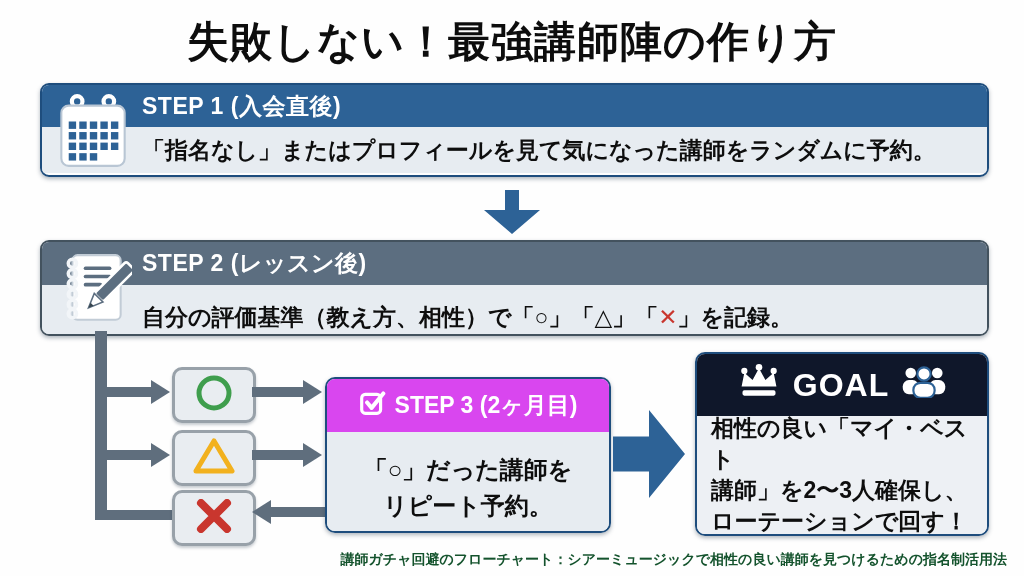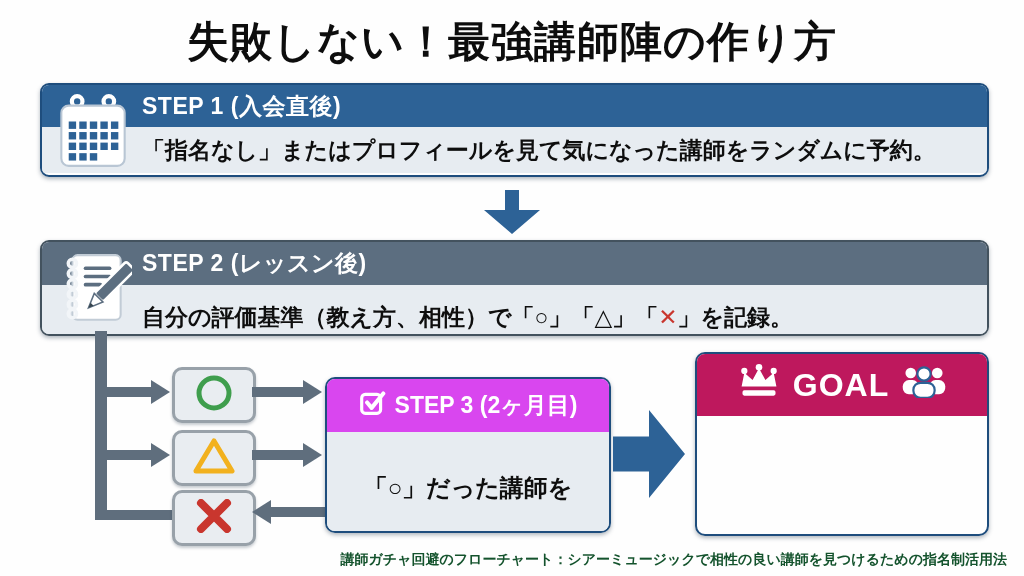--- a/index.html
+++ b/index.html
@@ -50,21 +50,21 @@
   #step3 .bdy{height:112px;background:#e7ecf1;display:flex;flex-direction:column;align-items:center;
               justify-content:center;font-size:24px;font-weight:800;color:#0e0e0e;line-height:1.5;}
 
   
   .bigarrow{position:absolute;left:613px;top:410px;width:72px;height:88px;background:#2d6296;
             clip-path:polygon(0% 30%,50% 30%,50% 0%,100% 50%,50% 100%,50% 70%,0% 70%);}
 
   
   #goal{position:absolute;left:695px;top:352px;width:290px;height:180px;border-radius:10px;
         overflow:hidden;border:2px solid #1e4d7d;box-shadow:0 2px 4px rgba(30,50,70,.35);}
-  #goal .hdr{height:62px;background:#be185d;display:flex;align-items:center;justify-content:center;
+  #goal .hdr{height:62px;background:#0f172a;display:flex;align-items:center;justify-content:center;
              gap:12px;color:#fff;font-weight:800;font-size:32px;letter-spacing:1px;}
   #goal .bdy{height:118px;background:#edf0f4;display:flex;flex-direction:column;justify-content:center;
              padding:0 14px;font-size:23px;font-weight:800;color:#0e0e0e;line-height:1.35;}
 
   
   .caption{position:absolute;right:17px;top:551px;font-size:14px;font-weight:700;color:#14532d;}
 </style>
 </head>
 <body>
 
@@ -187,20 +187,21 @@
       <span>
         <svg width="27" height="27" viewBox="0 0 30 30">
           <rect x="3" y="6" width="21" height="21" rx="4" fill="none" stroke="#ffffff" stroke-width="3.5"></rect>
           <path d="M9 15 L14 21 L27 5" fill="none" stroke="#ffffff" stroke-width="4.5" stroke-linecap="round" stroke-linejoin="round"></path>
         </svg>
       </span>
       <span>STEP 3 (2ヶ月目)</span>
     </div>
     <div class="bdy">
       <span>「○」だった講師を</span>
+      <span>リピート予約。</span>
     </div>
   </div>
 
   <div class="bigarrow"></div>
 
   <div id="goal">
     <div class="hdr">
       <span>
         <svg width="44" height="36" viewBox="0 0 48 38">
           <circle cx="8" cy="8" r="3.4" fill="#ffffff"></circle>
@@ -217,17 +218,22 @@
             <circle cx="11" cy="10" r="6"></circle>
               <rect x="2" y="18" width="18" height="16" rx="7"></rect>
             <circle cx="41" cy="10" r="6"></circle>
               <rect x="32" y="18" width="18" height="16" rx="7"></rect>
             <circle cx="26" cy="11" r="7.5" stroke="#2d6296" stroke-width="2.5"></circle>
             <rect x="14" y="21" width="24" height="17" rx="8" stroke="#2d6296" stroke-width="2.5"></rect>
           </g>
         </svg>
       </span>
     </div>
+    <div class="bdy">
+      <span>相性の良い「マイ・ベスト</span>
+      <span>講師」を2〜3人確保し、</span>
+      <span>ローテーションで回す！</span>
+    </div>
   </div>
 
   <div class="caption">講師ガチャ回避のフローチャート：シアーミュージックで相性の良い講師を見つけるための指名制活用法</div>
 
 </div>
 
 </body></html>

